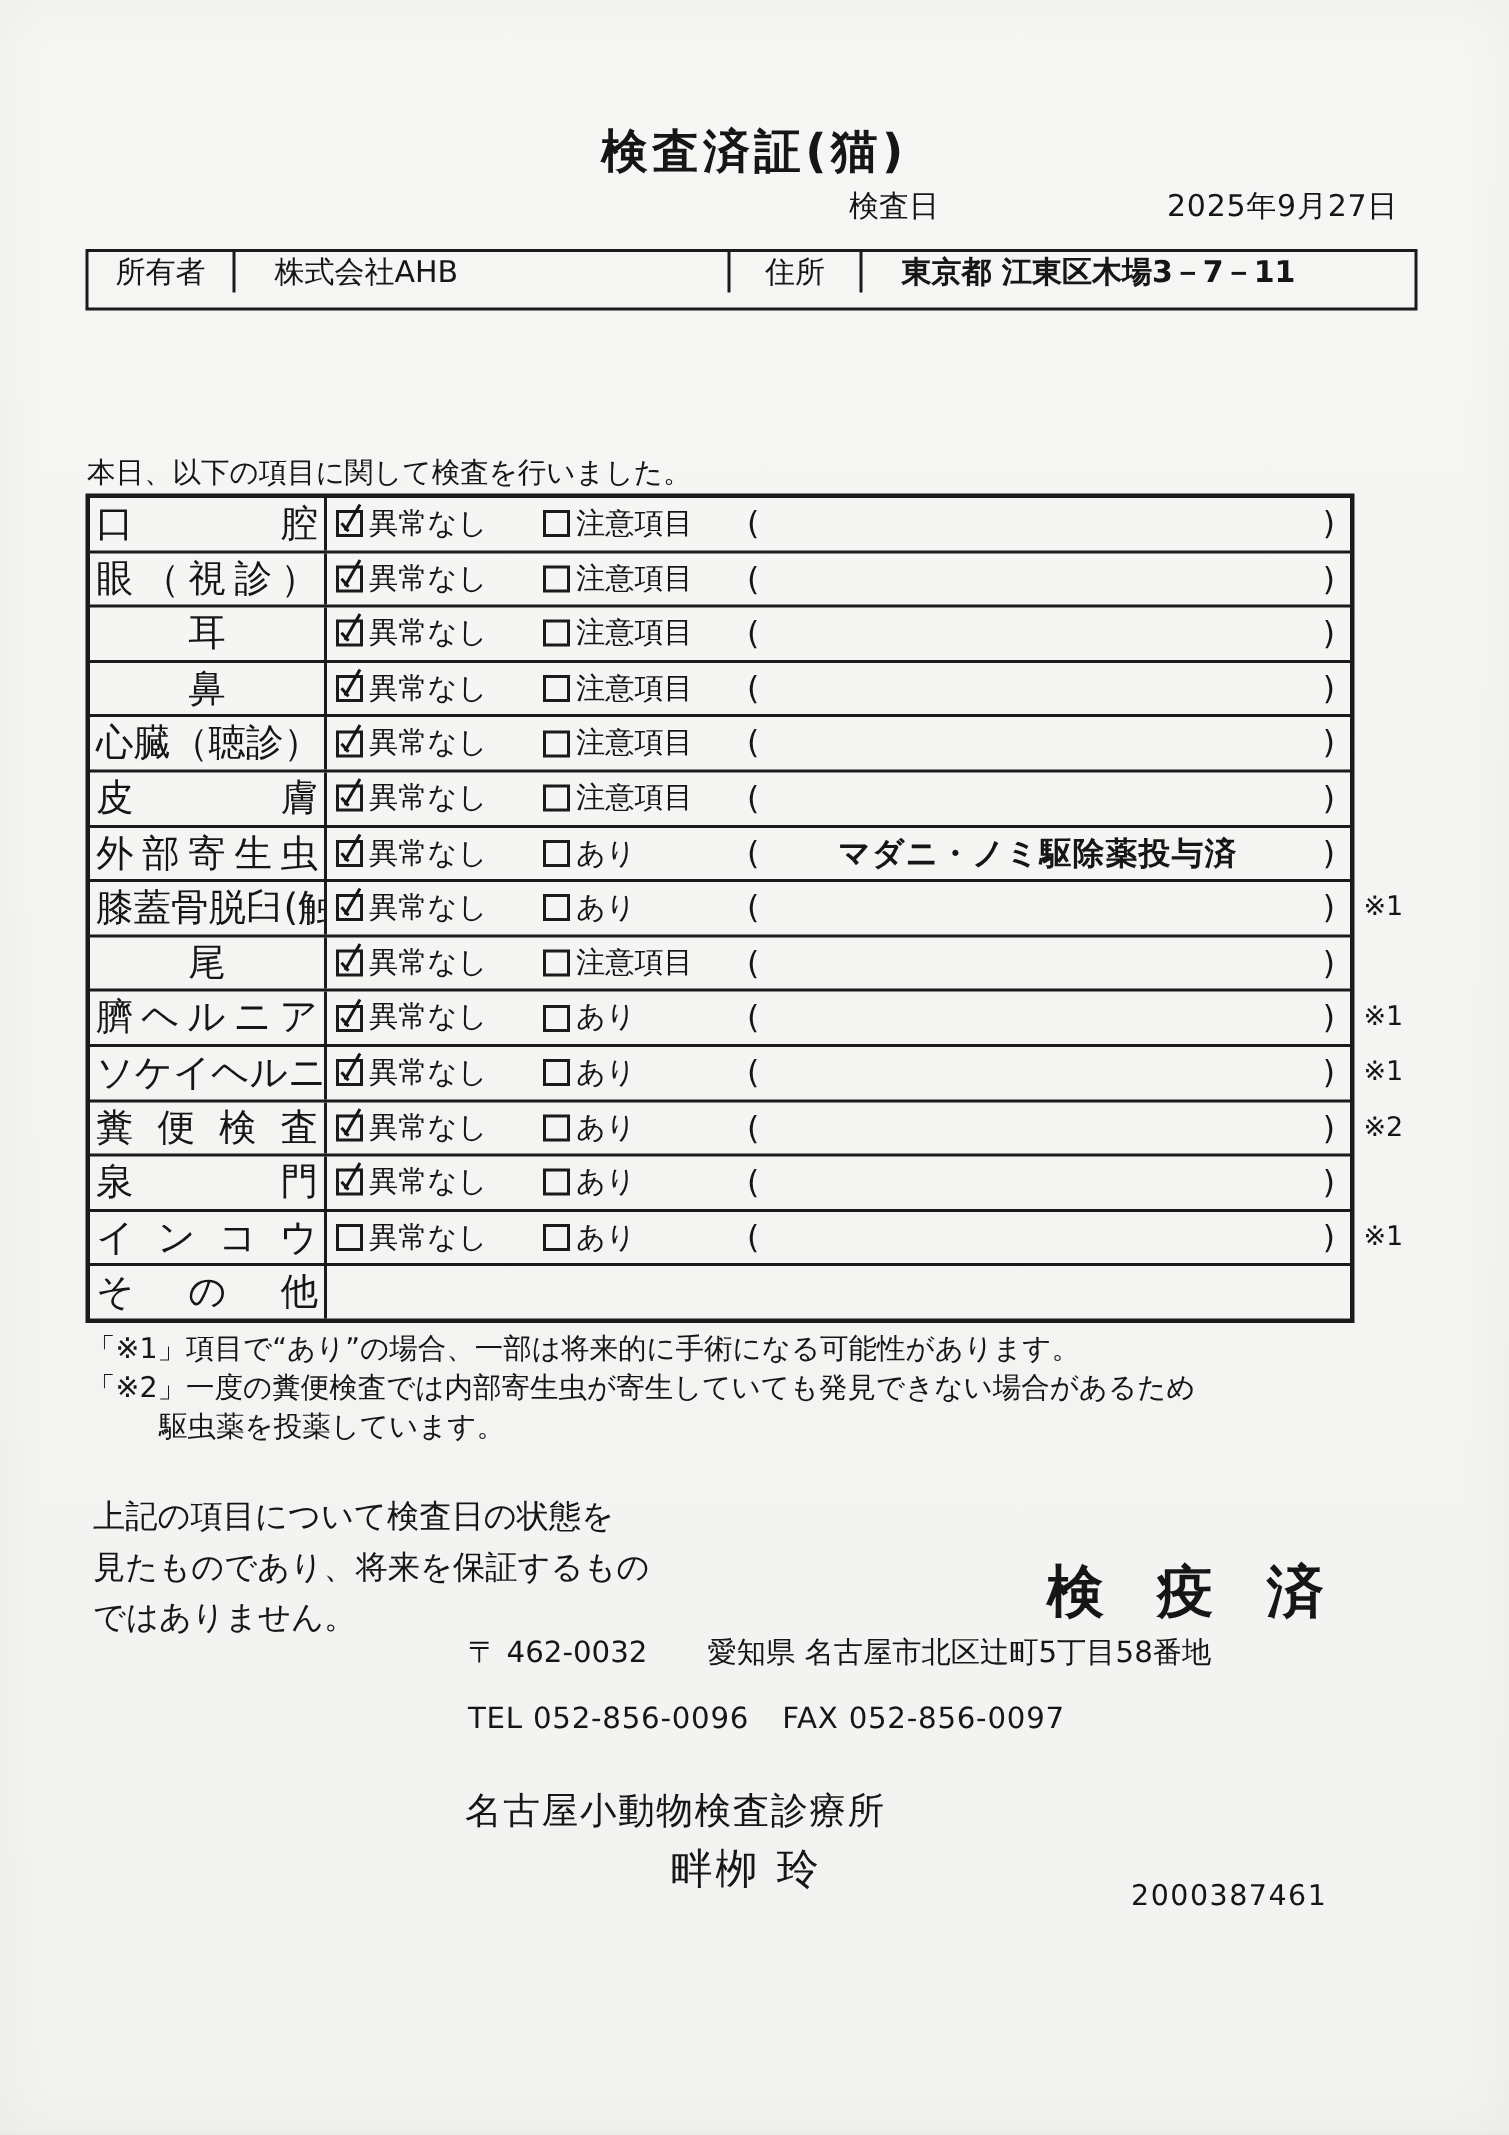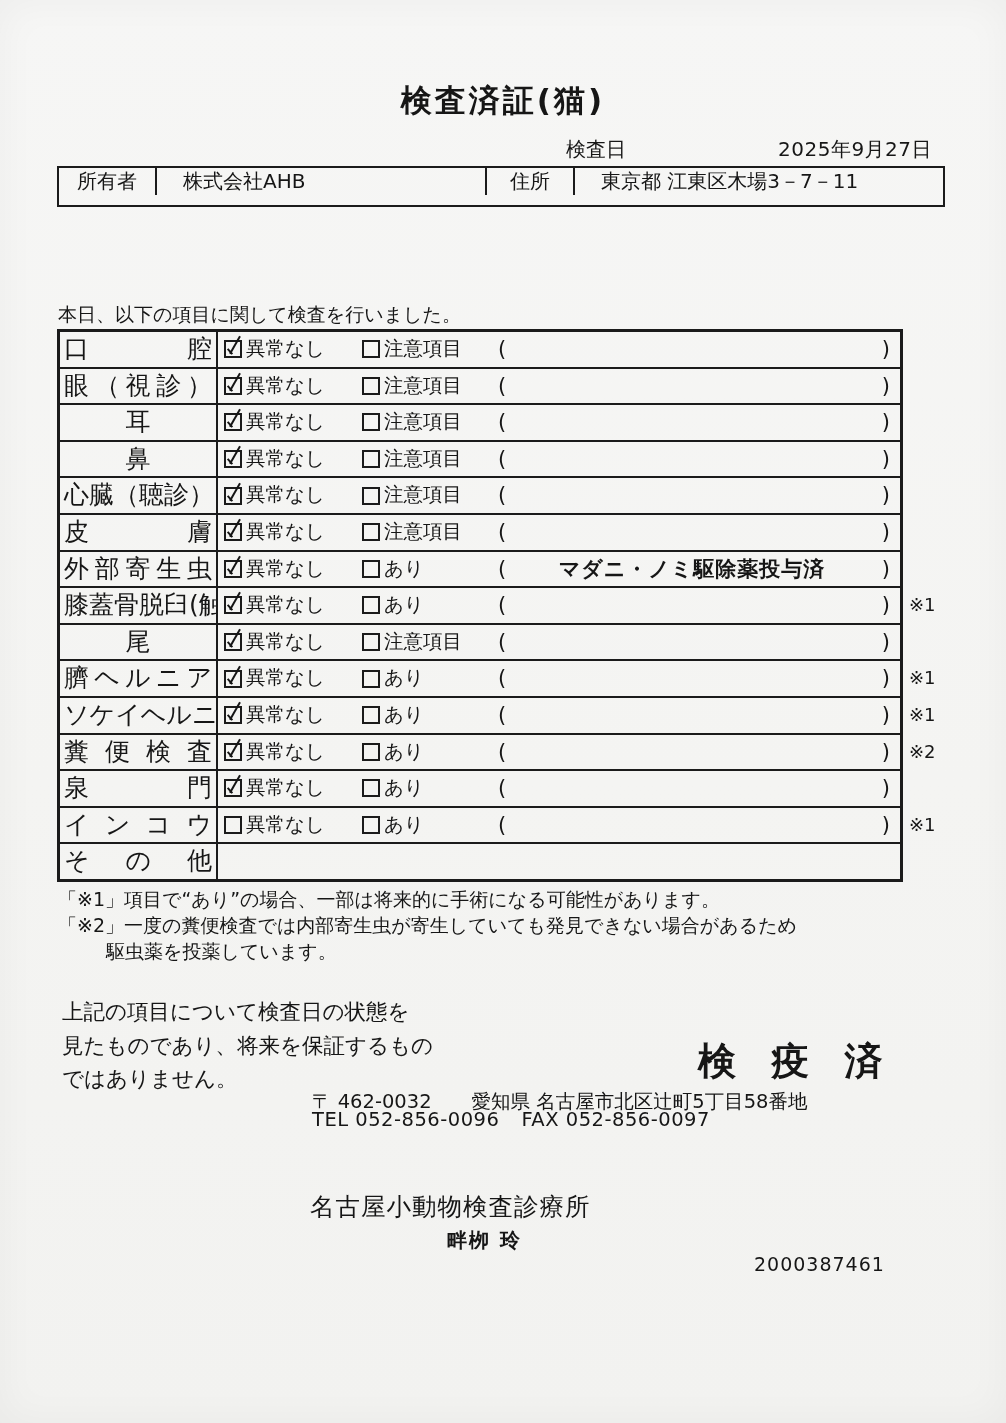--- a/index.html
+++ b/index.html
@@ -15,42 +15,42 @@
     position:absolute;inset:0;
     background:linear-gradient(180deg,#f6f6f5 0%,#f4f4f2 55%,#f2f2f0 100%);
     box-shadow:inset 0 0 40px rgba(0,0,0,0.04);
     overflow:hidden;
   }
   .abs{position:absolute;}
   .doc-title{
     top:80px;left:0;width:1006px;text-align:center;
     font-size:31px;font-weight:600;letter-spacing:3px;
   }
-  .date-line{top:136px;left:0;width:1006px;height:26px;font-size:20px;}
+  .date-line{top:124px;left:0;width:1006px;height:26px;font-size:20px;}
   .date-label{position:absolute;left:566px;top:0;}
   .date-value{position:absolute;left:778px;top:0;letter-spacing:0.5px;}
 
   
   .tbl{border:2px solid #1b1b1b;background:transparent;display:flex;flex-direction:column;}
   .trow{display:flex;align-items:flex-start;}
   .trow + .trow{border-top:2px solid #1b1b1b;}
   .cell{display:flex;align-items:center;font-size:20px;box-sizing:border-box;}
   .cell.rb{border-right:2px solid #1b1b1b;}
   .cell.lab{justify-content:center;}
   .cell.val{padding-left:26px;}
   .owner-table{top:166px;left:57px;width:884px;height:37px;}
   .owner-table .trow{height:100%;}
   .pet-table{top:217px;left:57px;width:886px;}
   .pet-table .trow{height:39px;}
   .w-label{width:98px;flex:0 0 auto;}
   .w-value{width:330px;flex:0 0 auto;}
   .w-sub{width:88px;flex:0 0 auto;}
   .w-sex{width:95px;flex:0 0 auto;}
   .w-wt{width:63px;flex:0 0 auto;}
-  .flex1{flex:1;}
+  .flex1{flex:1;font-weight:bold;}
   .weight-cell{justify-content:flex-end;padding-right:14px;}
   .weight-cell .unit{margin-left:14px;font-size:18px;}
   .no-label{font-size:18px;}
 
   .intro{top:302px;left:58px;font-size:19px;}
 
   
   .checklist{
     top:329px;left:57px;width:840px;
     border:3px solid #1b1b1b;
@@ -96,24 +96,24 @@
     font-size:18px;line-height:34.6px;white-space:nowrap;
   }
 
   .notes{top:886px;left:58px;font-size:19px;line-height:26px;}
   .notes .indent{padding-left:48px;}
 
   .disclaimer{top:995px;left:62px;font-size:21.5px;line-height:33.5px;}
   .seal{top:1036px;left:698px;font-size:38px;font-weight:600;letter-spacing:11px;white-space:nowrap;}
   .postal-line{top:1088px;left:312px;font-size:19.5px;white-space:nowrap;}
   .postal-line .gap{display:inline-block;width:40px;}
-  .tel-line{top:1108px;left:312px;font-size:19.5px;letter-spacing:0.5px;white-space:nowrap;}
+  .tel-line{top:1134px;left:312px;font-size:19.5px;letter-spacing:0.5px;white-space:nowrap;}
   .tel-line .gap{display:inline-block;width:22px;}
   .clinic{top:1190px;left:310px;font-size:24.5px;letter-spacing:1px;}
-  .examiner{top:1227px;left:447px;font-size:20px;letter-spacing:2px;font-weight:bold;}
+  .examiner{top:1227px;left:447px;font-size:28px;letter-spacing:2px;}
   .serial{top:1253px;left:754px;font-size:19px;letter-spacing:1px;}
 </style>
 </head>
 <body>
 
 <div class="page">
 
   <div class="abs doc-title">検査済証(猫)</div>
 
   <div class="abs date-line">

